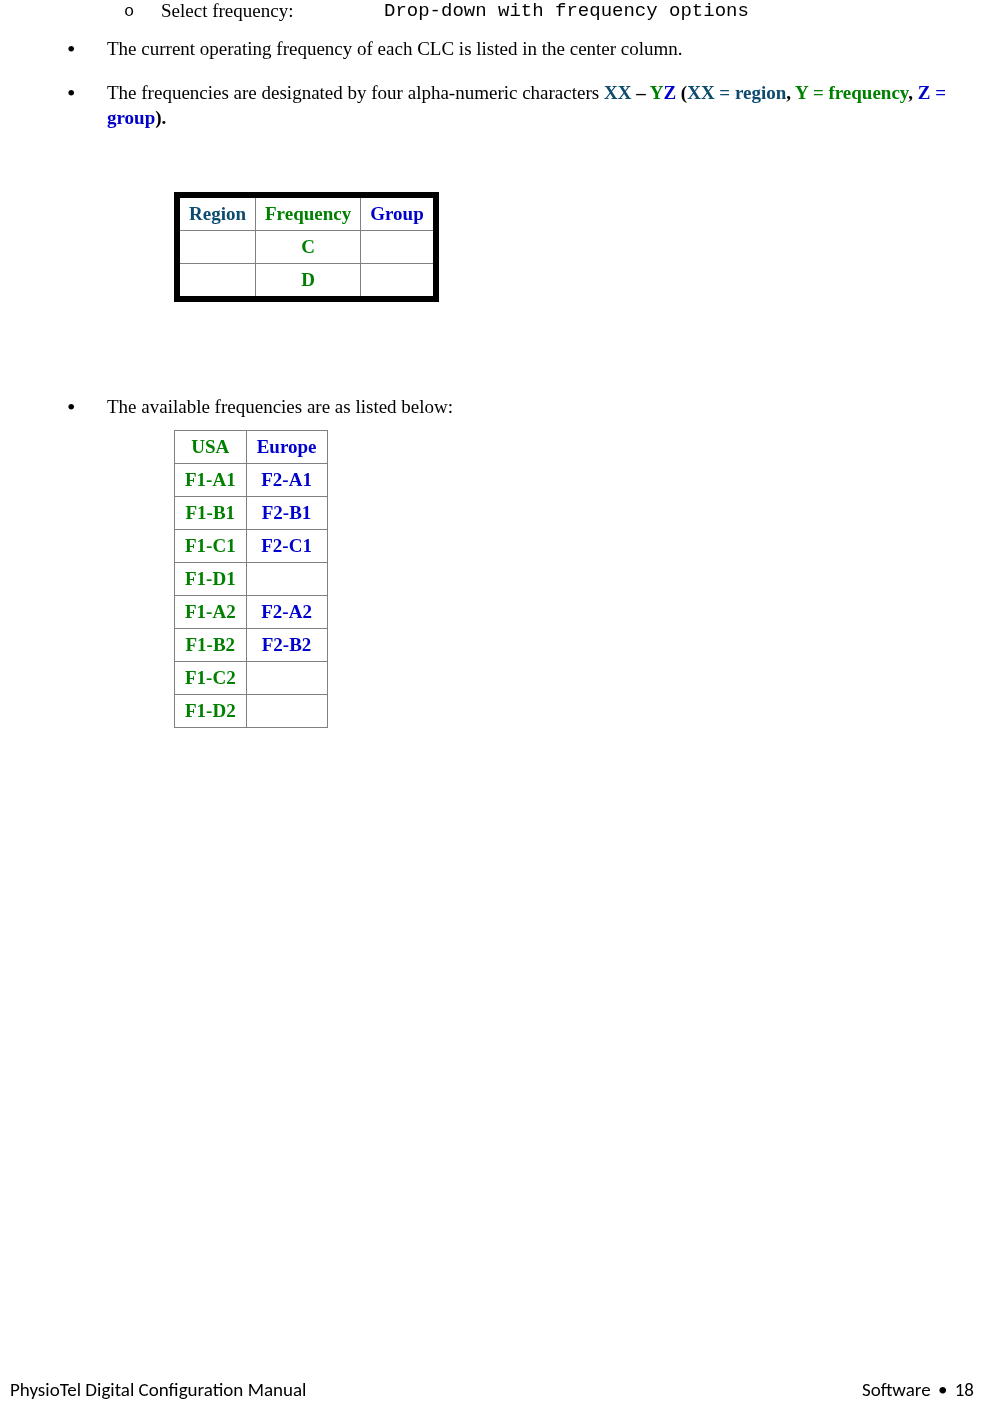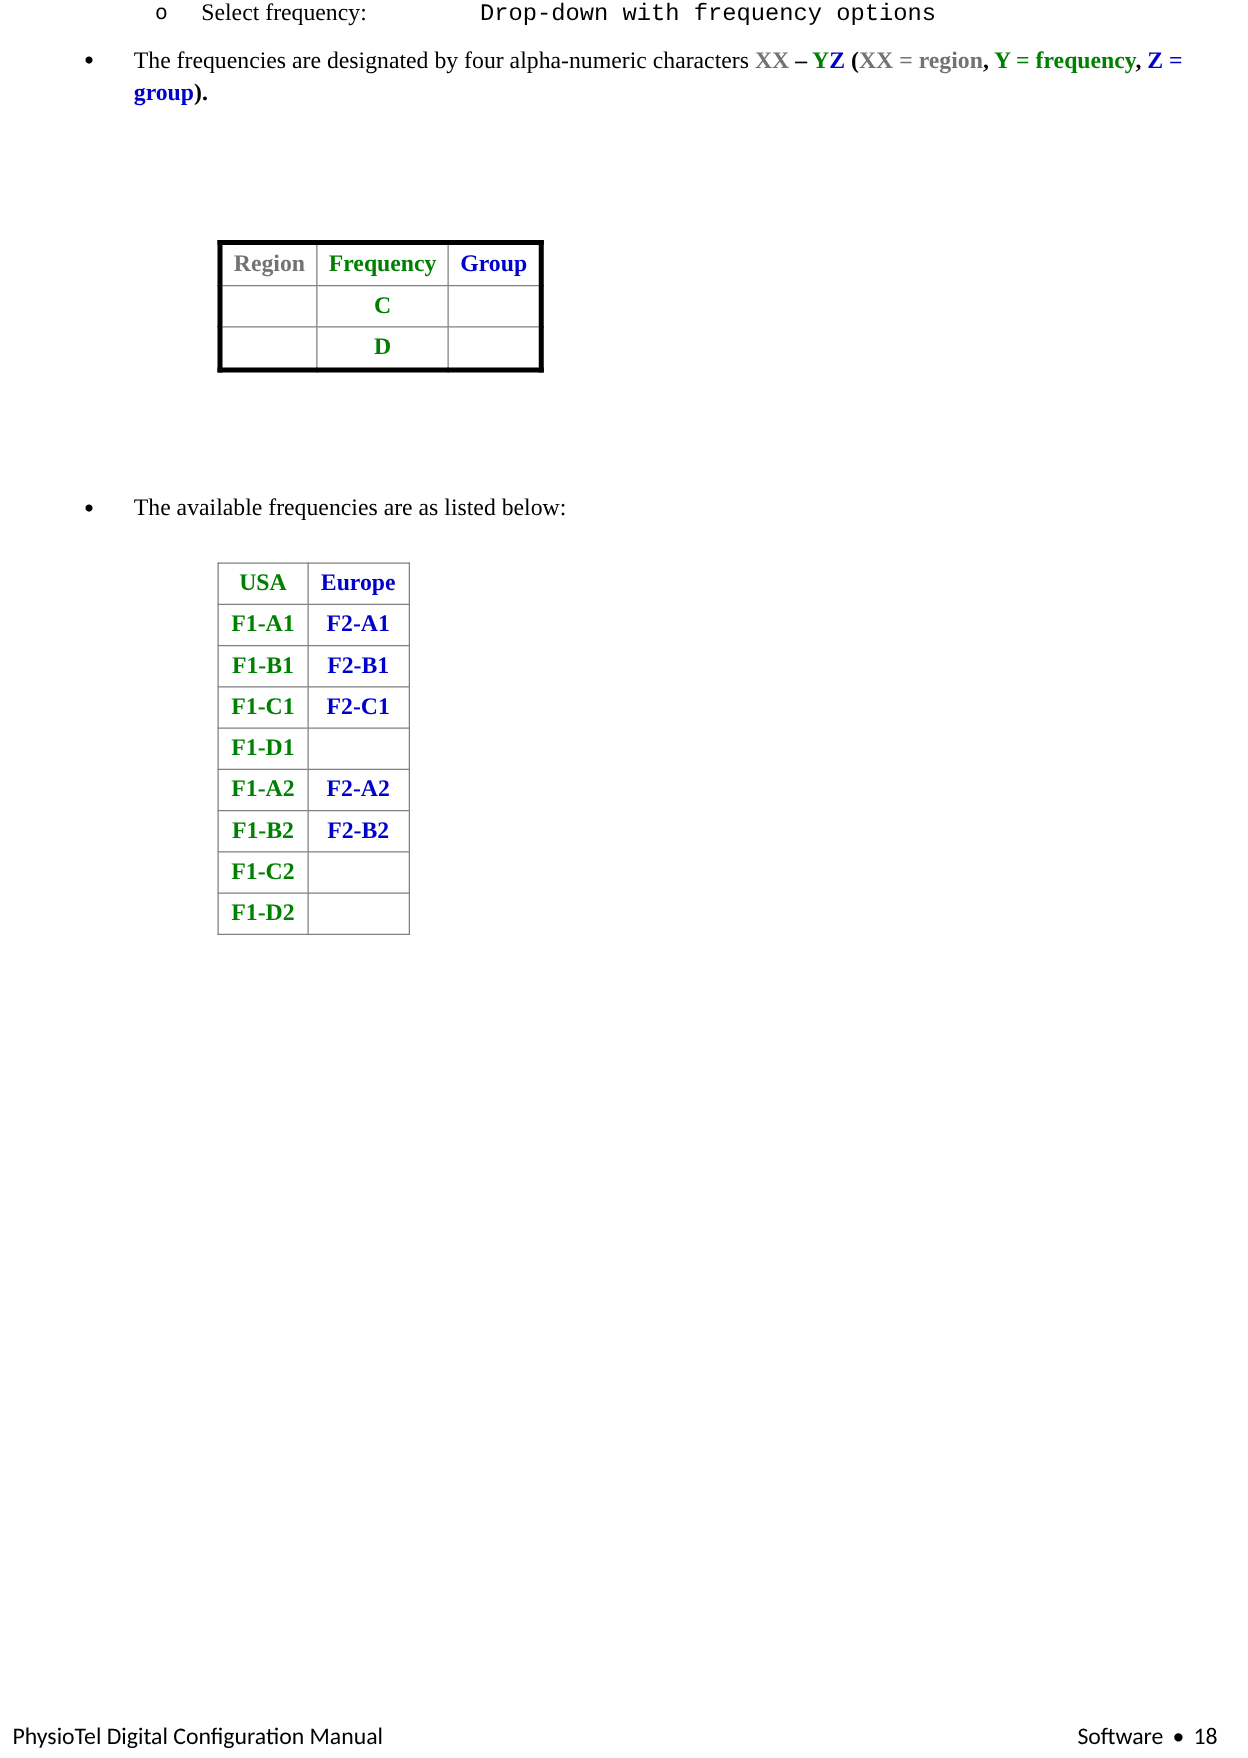--- a/index.html
+++ b/index.html
@@ -61,28 +61,28 @@
     line-height: 1.35;
   }
   ul.top-bullets > li::before {
     content: "•";
     position: absolute;
     left: 0px;
     top: -3px;
     font-size: 24px;
   }
 
-  .red    { color: #737373; margin-top: 22px; }
+  .red    { color: #0c4a6e; margin-top: 22px; }
   .green  { color: #008000; }
   .blue   { color: #0000cc; }
   .bold   { font-weight: bold; }
 
   table.freq-table {
     border-collapse: collapse;
-    border: 4px solid #000000;
+    border: 6px solid #000000;
     margin-left: 107px;
     margin-top: 12px;
     margin-bottom: 6px;
   }
   table.freq-table td, table.freq-table th {
     border: 1px solid #808080;
     padding: 5px 9px;
     font-size: 19px;
   }
   table.freq-table th {
@@ -145,20 +145,23 @@
 
   <div class="body-block">
 
     <div class="sub-line">
       <span class="circle">o</span>
       <span class="label">Select frequency:</span>
       <span class="desc">Drop-down with frequency options</span>
     </div>
 
     <ul class="top-bullets">
+      <li>
+        <span>The current operating frequency of each CLC is listed in the center column.</span>
+      </li>
       <li>
         <span>The frequencies are designated by four alpha-numeric characters </span><span class="bold red">XX</span><span class="bold"> – </span><span class="bold green">Y</span><span class="bold blue">Z</span><span class="bold"> (</span><span class="bold red">XX = region</span><span class="bold">, </span><span class="bold green">Y = frequency</span><span class="bold">, </span><span class="bold blue">Z = group</span><span class="bold">)</span><span class="bold">.</span>
       </li>
     </ul>
 
     <div class="after-bullet" style="top:180px;">
       <table class="freq-table">
         <tbody>
             <tr>
           <th class="red" style="text-align:left;">Region</th>
@@ -180,21 +183,21 @@
     </div>
 
     <div class="after-bullet" style="top:394px;">
       <ul class="top-bullets" style="position:static;">
         <li>
           <span>The available frequencies are as listed below:</span>
         </li>
       </ul>
     </div>
 
-    <div class="after-bullet" style="top:438px;">
+    <div class="after-bullet" style="top:418px;">
       <table class="avail-table">
         <tbody>
             <tr>
           <th class="green">USA</th>
           <th class="blue">Europe</th>
         </tr>
         <tr>
           <td class="green">F1-A1</td>
           <td class="blue">F2-A1</td>
         </tr>

